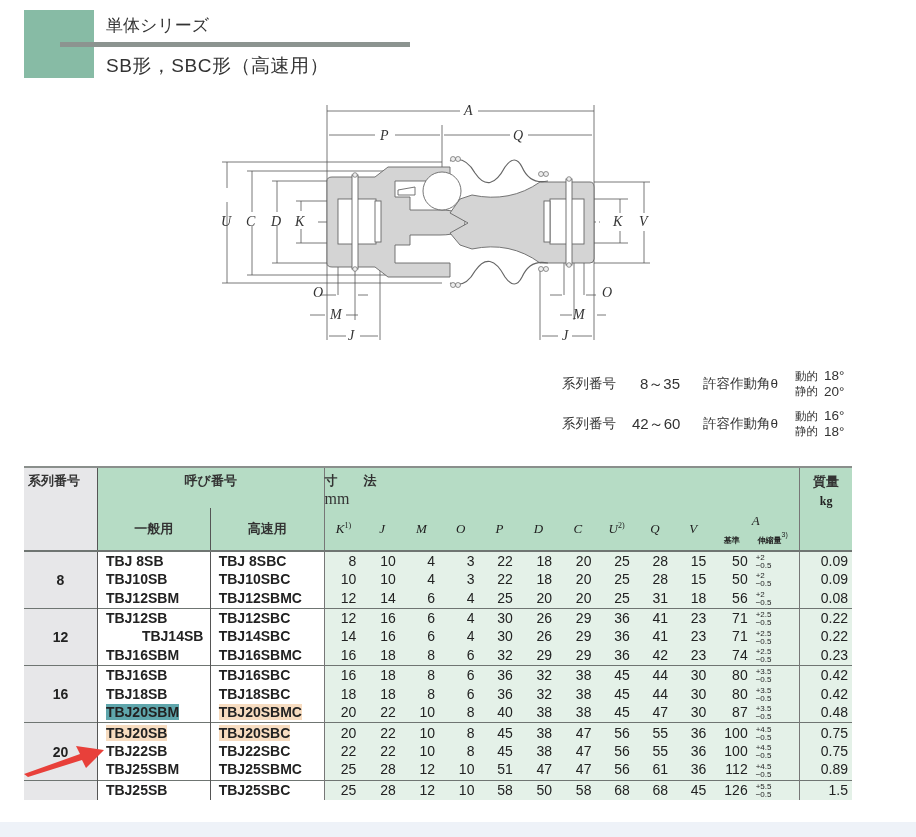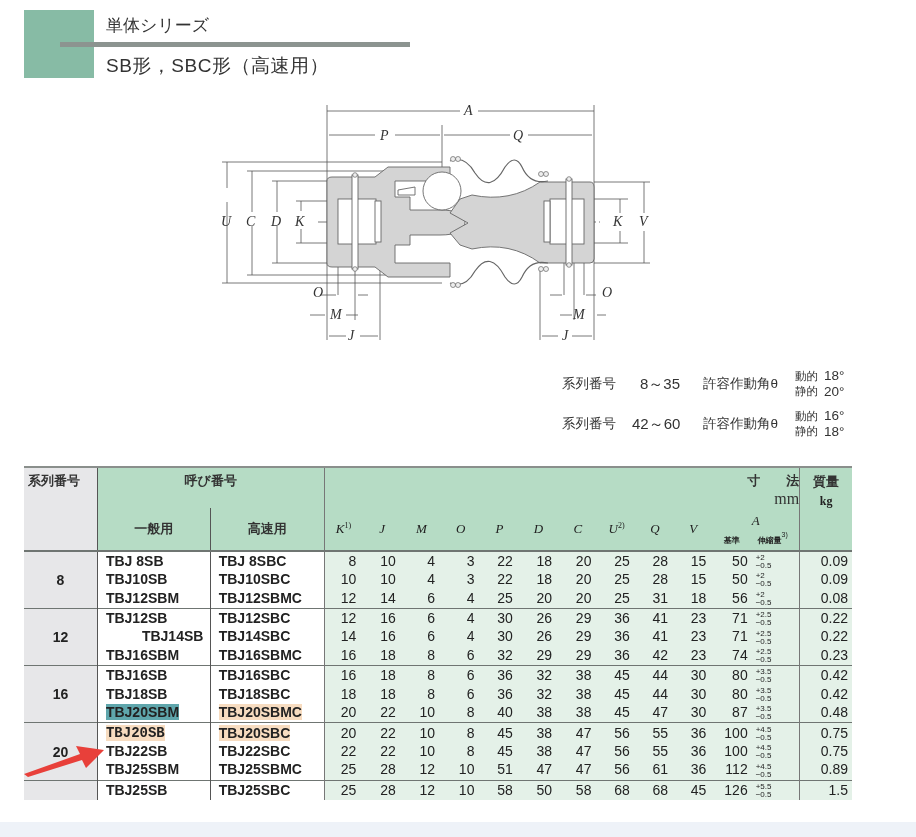--- a/index.html
+++ b/index.html
@@ -212,21 +212,21 @@
         <col style="width:36px">
         <col style="width:36px">
       <col style="width:37px">
         <col style="width:45px">
         <col style="width:49px">
     </colgroup>
     <thead>
       <tr style="height:32px; border-top:2px solid #8a8f8c;">
         <th rowspan="2" class="h-series" style="border-right:1px solid #555;">系列番号</th>
         <th colspan="2" class="h-green h-txt" style="text-align:center; vertical-align:top; padding-top:4px;font-family:Liberation Mono, monospace;">呼び番号</th>
-        <th colspan="12" class="h-green h-txt" style="text-align:right; vertical-align:top; padding-top:4px; border-left:1px solid #777;margin-top:20px;">
+        <th colspan="12" class="h-green h-txt" style="text-align:left; vertical-align:top; padding-top:4px; border-left:1px solid #777;margin-top:20px;">
           <span>寸　　法</span><br>
           <span class="serif" style="font-weight:normal; font-size:16px;">mm</span>
         </th>
         <th rowspan="2" class="h-green" style="border-left:1px solid #777; vertical-align:top; padding-top:4px; text-align:center;">
           <span class="h-txt">質量</span><br>
           <span class="serif" style="font-size:12px;">kg</span>
         </th>
       </tr>
       <tr style="height:43px; border-bottom:2px solid #6f7572;">
         <th class="h-green h-txt" style="text-align:center; border-right:1px solid #555;">一般用</th>
@@ -400,21 +400,21 @@
           <td class="num-cell" style="padding-right: 6px;"><span>38</span></td>
           <td class="num-cell" style="padding-right: 6px;"><span>45</span></td>
           <td class="num-cell" style="padding-right: 6px;"><span>47</span></td>
           <td class="num-cell" style="padding-right: 6px;"><span>30</span></td>
           <td class="num-cell" style="padding-right: 4px;"><span>87</span></td>
           <td class="num-cell" style="text-align: left; padding-left: 4px;"><span class="tol"><span>+3.5</span><span>−0.5</span></span></td>
           <td class="mass-cell" style="border-left: 1px solid rgb(119, 119, 119);"><span>0.48</span></td>
         </tr>
         <tr style="height: 20px; border-top: 1.5px solid rgb(111, 117, 114);">
           <td rowspan="3" class="series-cell" style="border-right: 1px solid rgb(85, 85, 85);">20</td>
-          <td class="name-cell" style="border-right: 1px solid rgb(85, 85, 85); font-family: Liberation Mono, monospace;"><span class="hl-peach">TBJ20SB</span></td>
+          <td class="name-cell" style="border-right: 1px solid rgb(85, 85, 85);"><span class="hl-peach">TBJ20SB</span></td>
           <td class="name-cell"><span class="hl-peach">TBJ20SBC</span></td>
           <td class="num-cell" style="padding-right: 6px; border-left: 1px solid rgb(119, 119, 119);"><span>20</span></td>
           <td class="num-cell" style="padding-right: 6px;"><span>22</span></td>
           <td class="num-cell" style="padding-right: 6px;"><span>10</span></td>
           <td class="num-cell" style="padding-right: 6px;"><span>8</span></td>
           <td class="num-cell" style="padding-right: 6px;"><span>45</span></td>
           <td class="num-cell" style="padding-right: 6px;"><span>38</span></td>
           <td class="num-cell" style="padding-right: 6px;"><span>47</span></td>
           <td class="num-cell" style="padding-right: 6px;"><span>56</span></td>
           <td class="num-cell" style="padding-right: 6px;"><span>55</span></td>

